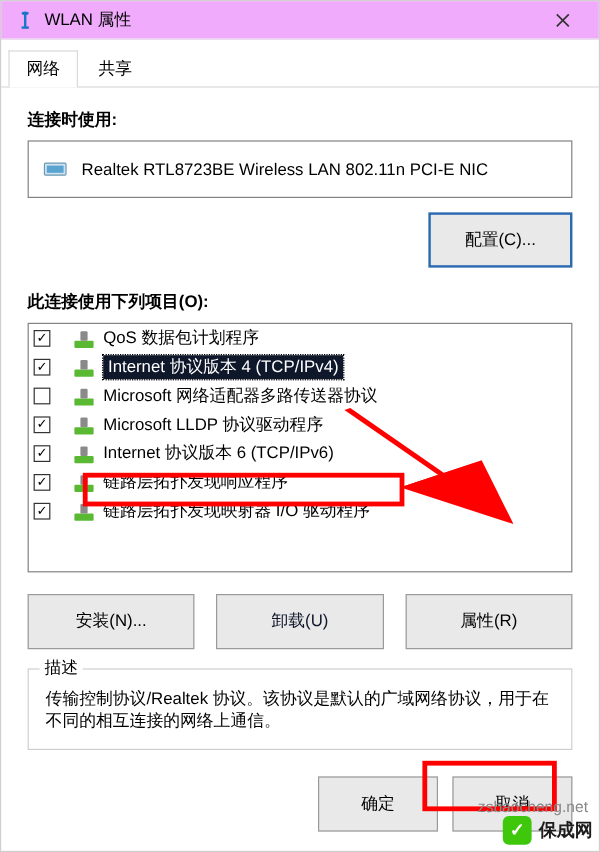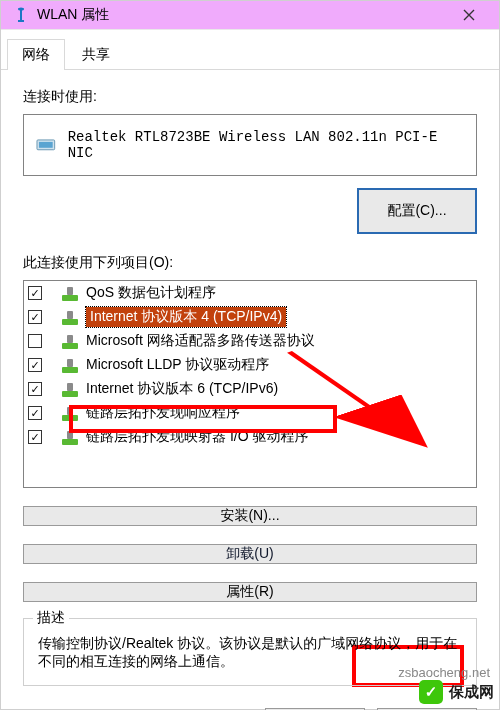--- a/index.html
+++ b/index.html
@@ -72,30 +72,29 @@
 
   
   .body {
     padding: 18px 22px 10px 22px;
     flex: 1;
     display: flex;
     flex-direction: column;
     position: relative;
   }
 
-  .label { font-size: 14px; margin-bottom: 8px; }
+  .label { font-size: 14px; margin-bottom: 8px; font-weight: bold; }
 
   .adapter-box {
     border: 1px solid #828282;
     padding: 14px 12px;
     display: flex;
     align-items: center;
     gap: 12px;
     background: #fff;
-    font-family: Liberation Mono, monospace;
   }
   .adapter-icon {
     width: 20px; height: 18px;
   }
 
   .cfg-row {
     display: flex; justify-content: flex-end; margin: 12px 0 20px 0;
   }
 
   .btn {
@@ -162,41 +161,40 @@
   .net-icon::after {
     content: '';
     position: absolute;
     left: 7px; bottom: 6px;
     width: 6px; height: 8px;
     background: #8a8a8a;
     border-radius: 1px;
   }
   .item-label { white-space: nowrap; }
   .item-row.selected .item-label {
-    background: #c2410c;
+    background: #0f172a;
     color: #fff;
     padding: 1px 4px;
     outline: 1px dotted #000;
   }
 
   
   .hscroll {
     height: 18px;
     border-top: 1px solid #dcdcdc;
     display: flex;
     align-items: stretch;
     background: #f0f0f0;
   }
 
   
   .btn-row {
     display: flex;
     gap: 18px;
     margin-top: 18px;
-    flex-direction: column;
   }
 
   
   .desc-group {
     margin-top: 16px;
     position: relative;
   }
   .desc-legend {
     position: absolute; top: -9px; left: 10px;
     background: #fff; padding: 0 4px; font-size: 14px;

